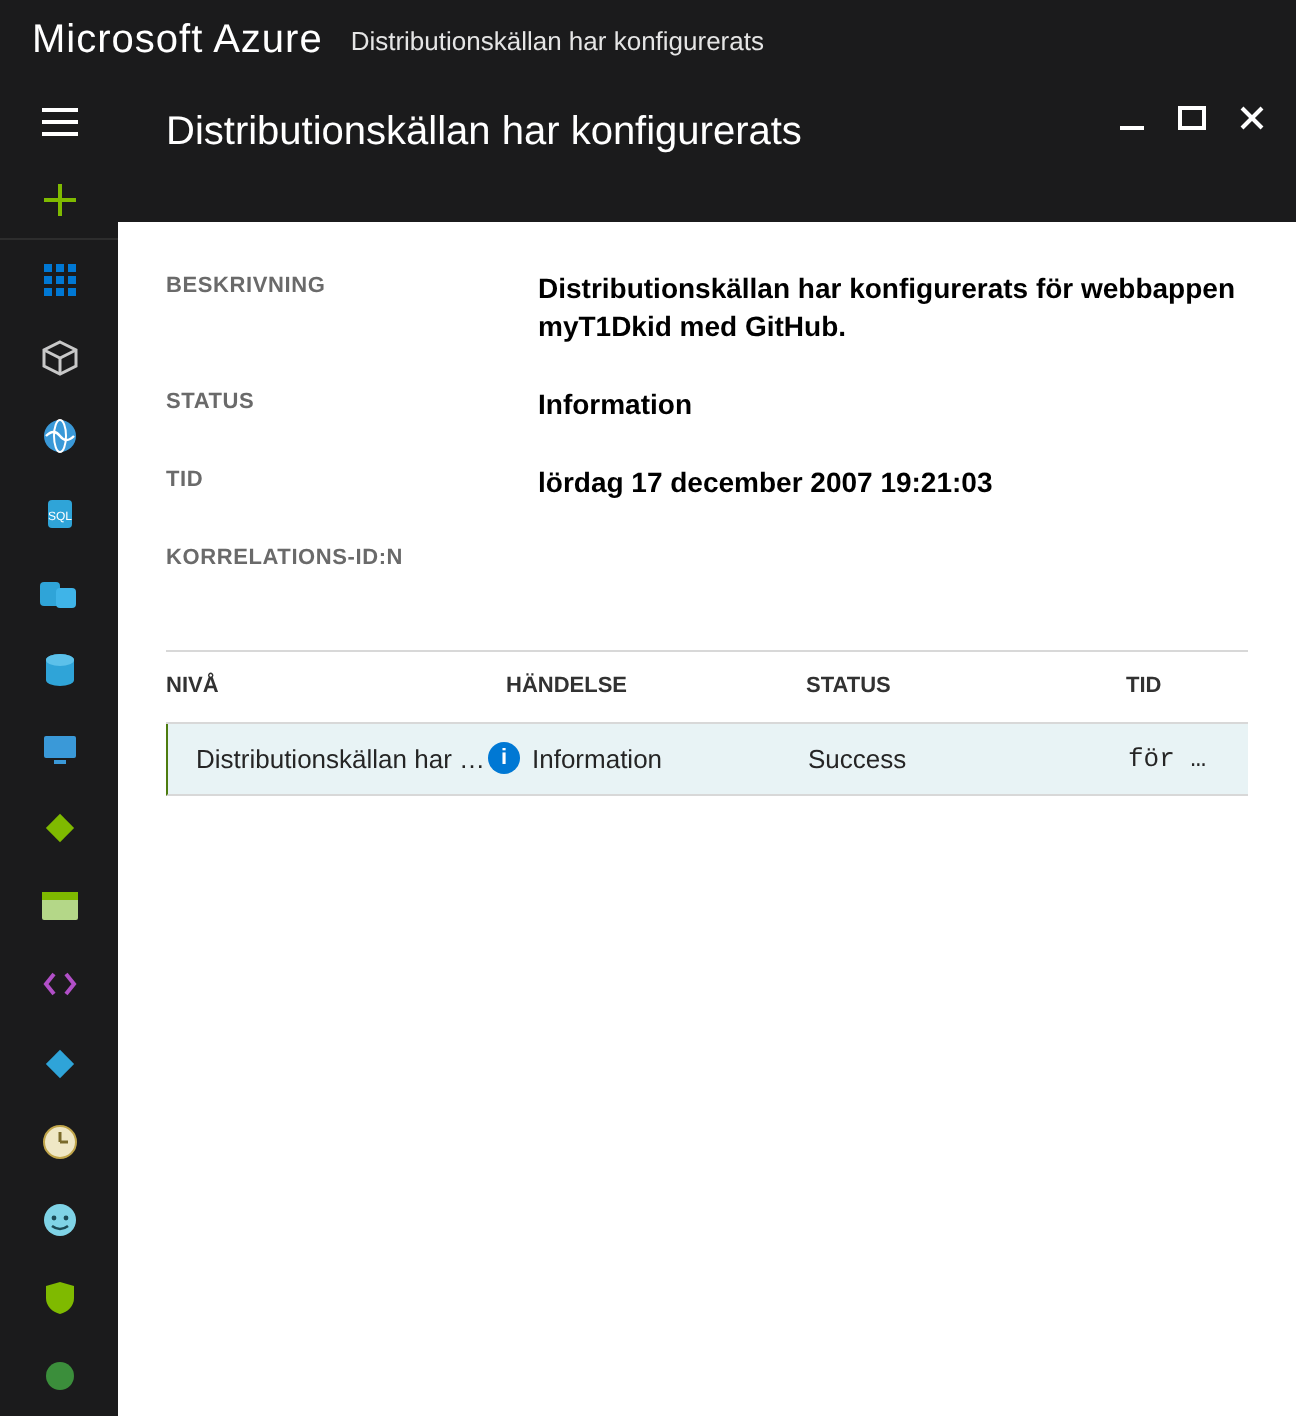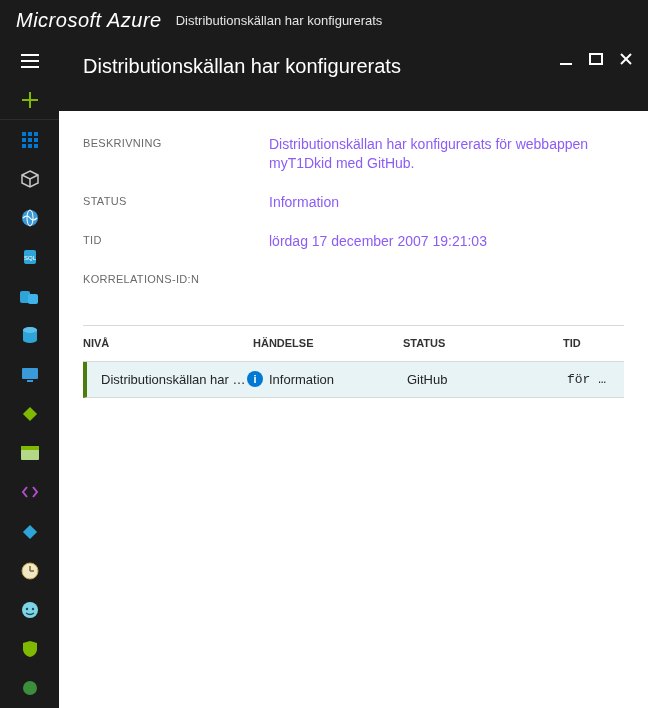--- a/index.html
+++ b/index.html
@@ -1,53 +1,53 @@
 <!DOCTYPE html>
 <html><head>
 <meta charset="utf-8">
 <style>
   * { margin: 0; padding: 0; box-sizing: border-box; }
   html, body { width: 648px; height: 708px; overflow: hidden; font-family: "Segoe UI", Arial, sans-serif; background: #fff; }
 
   
   .topbar { height: 41px; background: #1b1b1c; display: flex; align-items: center; padding: 0 16px; color: #fff; }
-  .brand { font-size: 20px; font-weight: 400; color: #fff; letter-spacing: 0.5px; font-style: italic; }
+  .brand { font-size: 20px; font-weight: 400; color: #fff; letter-spacing: 0.5px; }
   .topbar-crumb { margin-left: 14px; font-size: 13px; color: #e5e5e5; }
 
   
   .layout { display: flex; height: calc(708px - 41px); }
   .leftrail { width: 59px; background: #1b1b1c; display: flex; flex-direction: column; align-items: stretch; }
   .rail-btn { height: 40px; display:flex; align-items:center; justify-content:center; cursor:pointer; }
   .rail-sep { height:1px; background:#2d2d2d; margin:0; }
   .rail-icon { width:20px; height:20px; display:inline-flex; align-items:center; justify-content:center; }
 
   .main { flex:1; display:flex; flex-direction:column; background:#fff; }
 
   
   .blade-header { height:70px; background:#1b1b1c; color:#fff; display:flex; align-items:flex-start; padding:14px 20px 0 24px; position:relative; }
   .blade-title { font-size:20px; font-weight:400; color:#fff; }
   .blade-actions { position:absolute; right:14px; top:12px; display:flex; gap:14px; }
   .blade-action { width:16px; height:16px; display:inline-flex; align-items:center; justify-content:center; cursor:pointer; color:#fff; }
 
   
-  .content { padding:24px 24px 0 24px; }
+  .content { padding:24px 24px 0 24px;font-weight:bold; }
   .kv-row { display:flex; align-items:flex-start; margin-bottom:20px; }
   .kv-label { width:186px; font-size:11px; color:#6a6a6a; letter-spacing:0.3px; padding-top:2px; }
-  .kv-value { flex:1; font-size:14px; color:#8b5cf6; line-height:1.35; }
+  .kv-value { flex:1; font-size:14px; color:#000000; line-height:1.35; }
 
   
   .events { margin:20px 24px 0 24px; border-top:1px solid #d8d8d8; }
   .ev-head { display:flex; height:36px; align-items:center; border-bottom:1px solid #d8d8d8; }
   .ev-col { font-size:11px; font-weight:600; color:#323232; }
   .col-handelse { flex:0 0 160px; padding-left:10px; }
   .col-niva { flex:0 0 160px; padding-left:0; }
   .col-status { flex:0 0 160px; padding-left:0; }
   .col-tid { flex:1; padding-left:0; }
 
-  .ev-row { display:flex; height:36px; align-items:center; background:#e8f3f5; border-bottom:1px solid #d8d8d8; border-left:4px solid #4d7c0f; font-size:13px; color:#252525; }
+  .ev-row { display:flex; height:36px; align-items:center; background:#e8f3f5; border-bottom:1px solid #d8d8d8; border-left:1px solid #4d7c0f; font-size:13px; color:#252525; }
   .ev-row .col-handelse { padding-left:14px; white-space:nowrap; overflow:hidden; text-overflow:ellipsis; }
   .ev-row .col-niva { display:flex; align-items:center; gap:6px; }
   .ev-row .col-tid { white-space:nowrap; overflow:hidden; text-overflow:ellipsis;font-family:Liberation Mono, monospace; }
 
   .info-badge { width:16px; height:16px; border-radius:50%; background:#0078d4; color:#fff; display:inline-flex; align-items:center; justify-content:center; font-size:11px; font-weight:700; }
 
   
 </style>
 </head>
 <body>
@@ -264,18 +264,18 @@
         <div class="ev-col col-handelse">HÄNDELSE</div>
         <div class="ev-col col-status">STATUS</div>
         <div class="ev-col col-tid">TID</div>
       </div>
       <div class="ev-row">
         <div class="col-handelse">Distributionskällan har k…</div>
         <div class="col-niva">
           <span class="info-badge">i</span>
           <span>Information</span>
         </div>
-        <div class="col-status">GitHub</div>
+        <div class="col-status">Success</div>
         <div class="col-tid">för …</div>
       </div>
     </div>
   </div>
 </div>
 
 </body></html>

